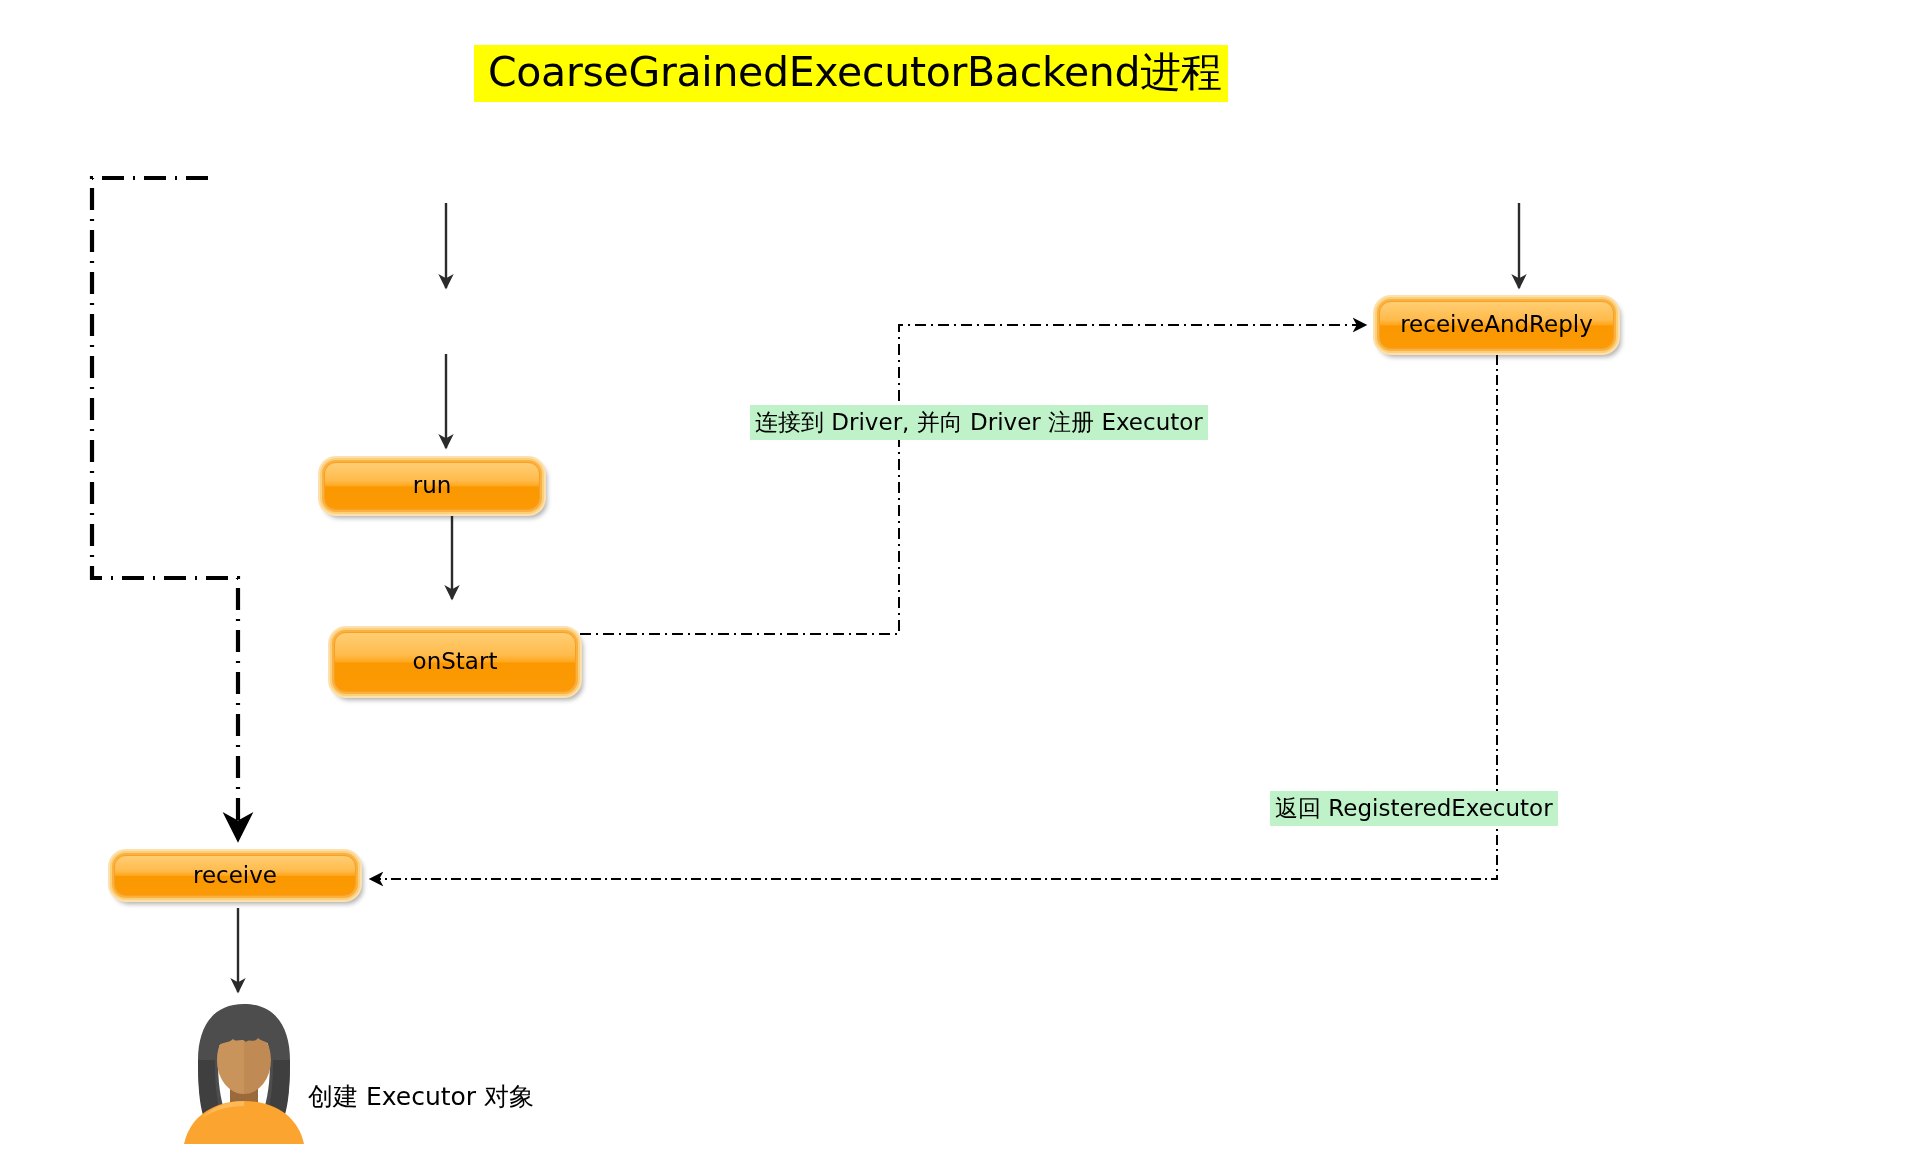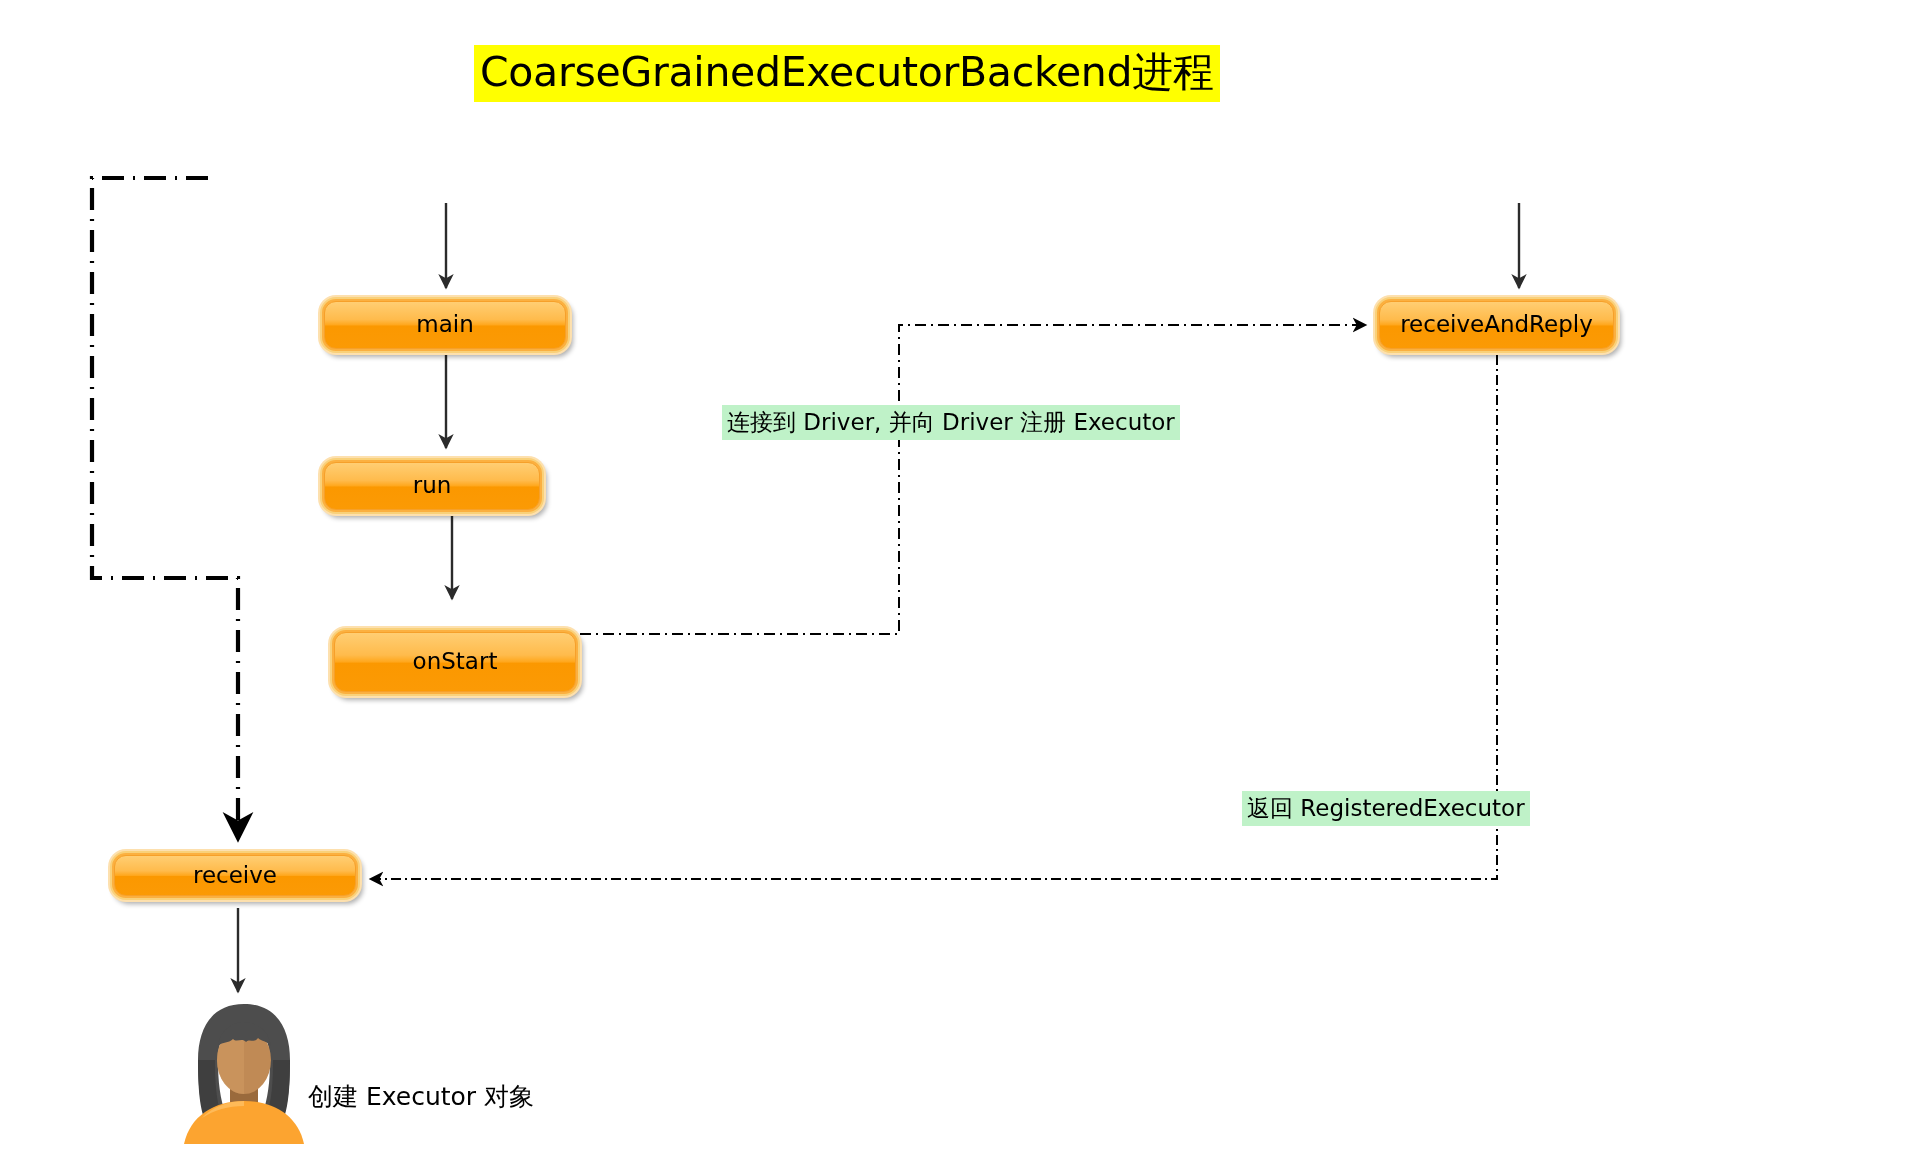--- a/index.html
+++ b/index.html
@@ -29,21 +29,21 @@
   .diagram-title {
     position: absolute;
     left: 474px;
     top: 45px;
     background: #ffff00;
     color: #000000;
     font-size: 41px;
     font-weight: 400;
     letter-spacing: -0.3px;
     line-height: 1.25;
-    padding: 2px 6px 4px 6px;
+    padding: 2px 6px 4px 14px;
     white-space: nowrap;
   }
 
   
   .header-box {
     position: absolute;
     background: #fdc800;
     color: #000000;
     font-size: 22px;
     font-weight: bold;
@@ -98,20 +98,21 @@
 
   
   .edge-label {
     position: absolute;
     background: #bff2c8;
     color: #000000;
     font-size: 23px;
     line-height: 1.22;
     padding: 3px 5px 4px 5px;
     white-space: nowrap;
+    margin-left: 28px;
   }
   #label-register { left: 722px;  top: 405px; }
   #label-reply    { left: 1242px; top: 791px; }
 
   
   #actor {
     position: absolute;
     left: 178px;
     top: 998px;
     width: 132px;
@@ -172,24 +173,20 @@
 
     <g>
       <path d="M 238 908 L 238 992" stroke="#2b2b2b" stroke-width="2.4" fill="none" marker-end="url(#arrow-solid)"></path>
     </g>
   </svg>
 
   <div class="diagram-title">CoarseGrainedExecutorBackend进程</div>
 
 
 
-  <div class="node" id="node-main">
-    <div class="inner"></div>
-    <div class="label">main</div>
-  </div>
 
   <div class="node" id="node-run">
     <div class="inner"></div>
     <div class="label">run</div>
   </div>
 
   <div class="node" id="node-onstart">
     <div class="inner"></div>
     <div class="label">onStart</div>
   </div>

